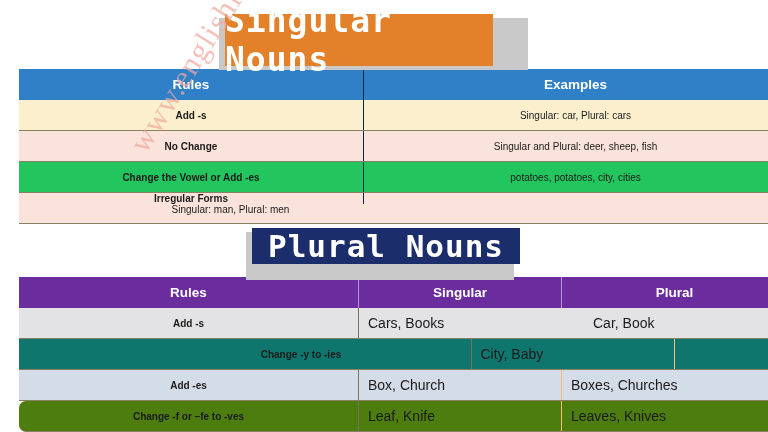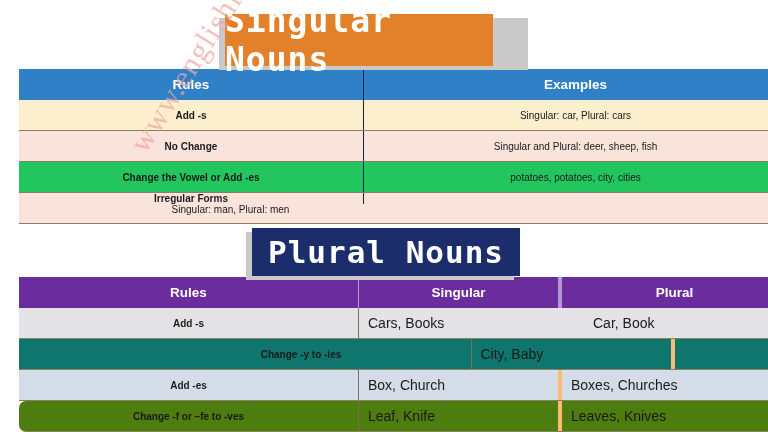--- a/index.html
+++ b/index.html
@@ -45,21 +45,21 @@
     z-index:19;
   }
   #banner-singular {
     left:225px; top:14px; width:268px; height:52px;
     background:#E3812B;
     font-size:33px;
   }
   #shadow-singular { left:219px; top:18px; width:309px; height:52px; }
 
   #banner-plural {
-    left:252px; top:228px; width:268px; height:48px;
+    left:252px; top:228px; width:268px; height:36px;
     background:#1B2D6B;
     font-size:31px;
   }
   #shadow-plural { left:246px; top:232px; width:268px; height:48px; }
 
   
   .tbl { position:absolute; left:0; width:701px; z-index:10;margin-left:19px; }
 
   .trow { display:flex; width:768px; }
   .thead-row .cell {
@@ -87,21 +87,21 @@
   #table-singular .body-row.r1 { background:#FAE3DA; }
   #table-singular .body-row.r2 { background:#22c55e; }
   #table-singular .body-row.r3 { background:#FAE3DA;flex-direction:column; }
   #table-singular .body-row .c-rules { font-weight:700; }
 
   
   #table-plural { top:277px; }
   #table-plural .thead-row { height:31px; background:#6B2D9E; }
   #table-plural .trow.body-row { height:31px; }
   #table-plural .c-rules    { width:340px; justify-content:center; border-right:1px solid #7a7060; }
-  #table-plural .c-sing     { width:203px; justify-content:flex-start; padding-left:9px; border-right:4px solid #fdba74; }
+  #table-plural .c-sing     { width:203px; justify-content:flex-start; padding-left:9px; border-right:1px solid #fdba74; }
   #table-plural .c-plur     { width:225px; justify-content:flex-start; padding-left:9px; }
   #table-plural .thead-row .c-sing,
   #table-plural .thead-row .c-plur { justify-content:center; padding-left:0; border-right-color:#b49ad0; }
   #table-plural .thead-row .c-rules { border-right-color:#b49ad0; }
   #table-plural .body-row  { border-bottom:1px solid #8a7f63; }
   #table-plural .body-row.r0 { background:#E3E3E5; }
   #table-plural .body-row.r1 { background:#0f766e;justify-content:center; }
   #table-plural .body-row.r2 { background:#D4DCE8; }
   #table-plural .body-row.r3 { background:#4d7c0f;border-radius:7px; }
   #table-plural .body-row .c-rules { font-weight:700; }

